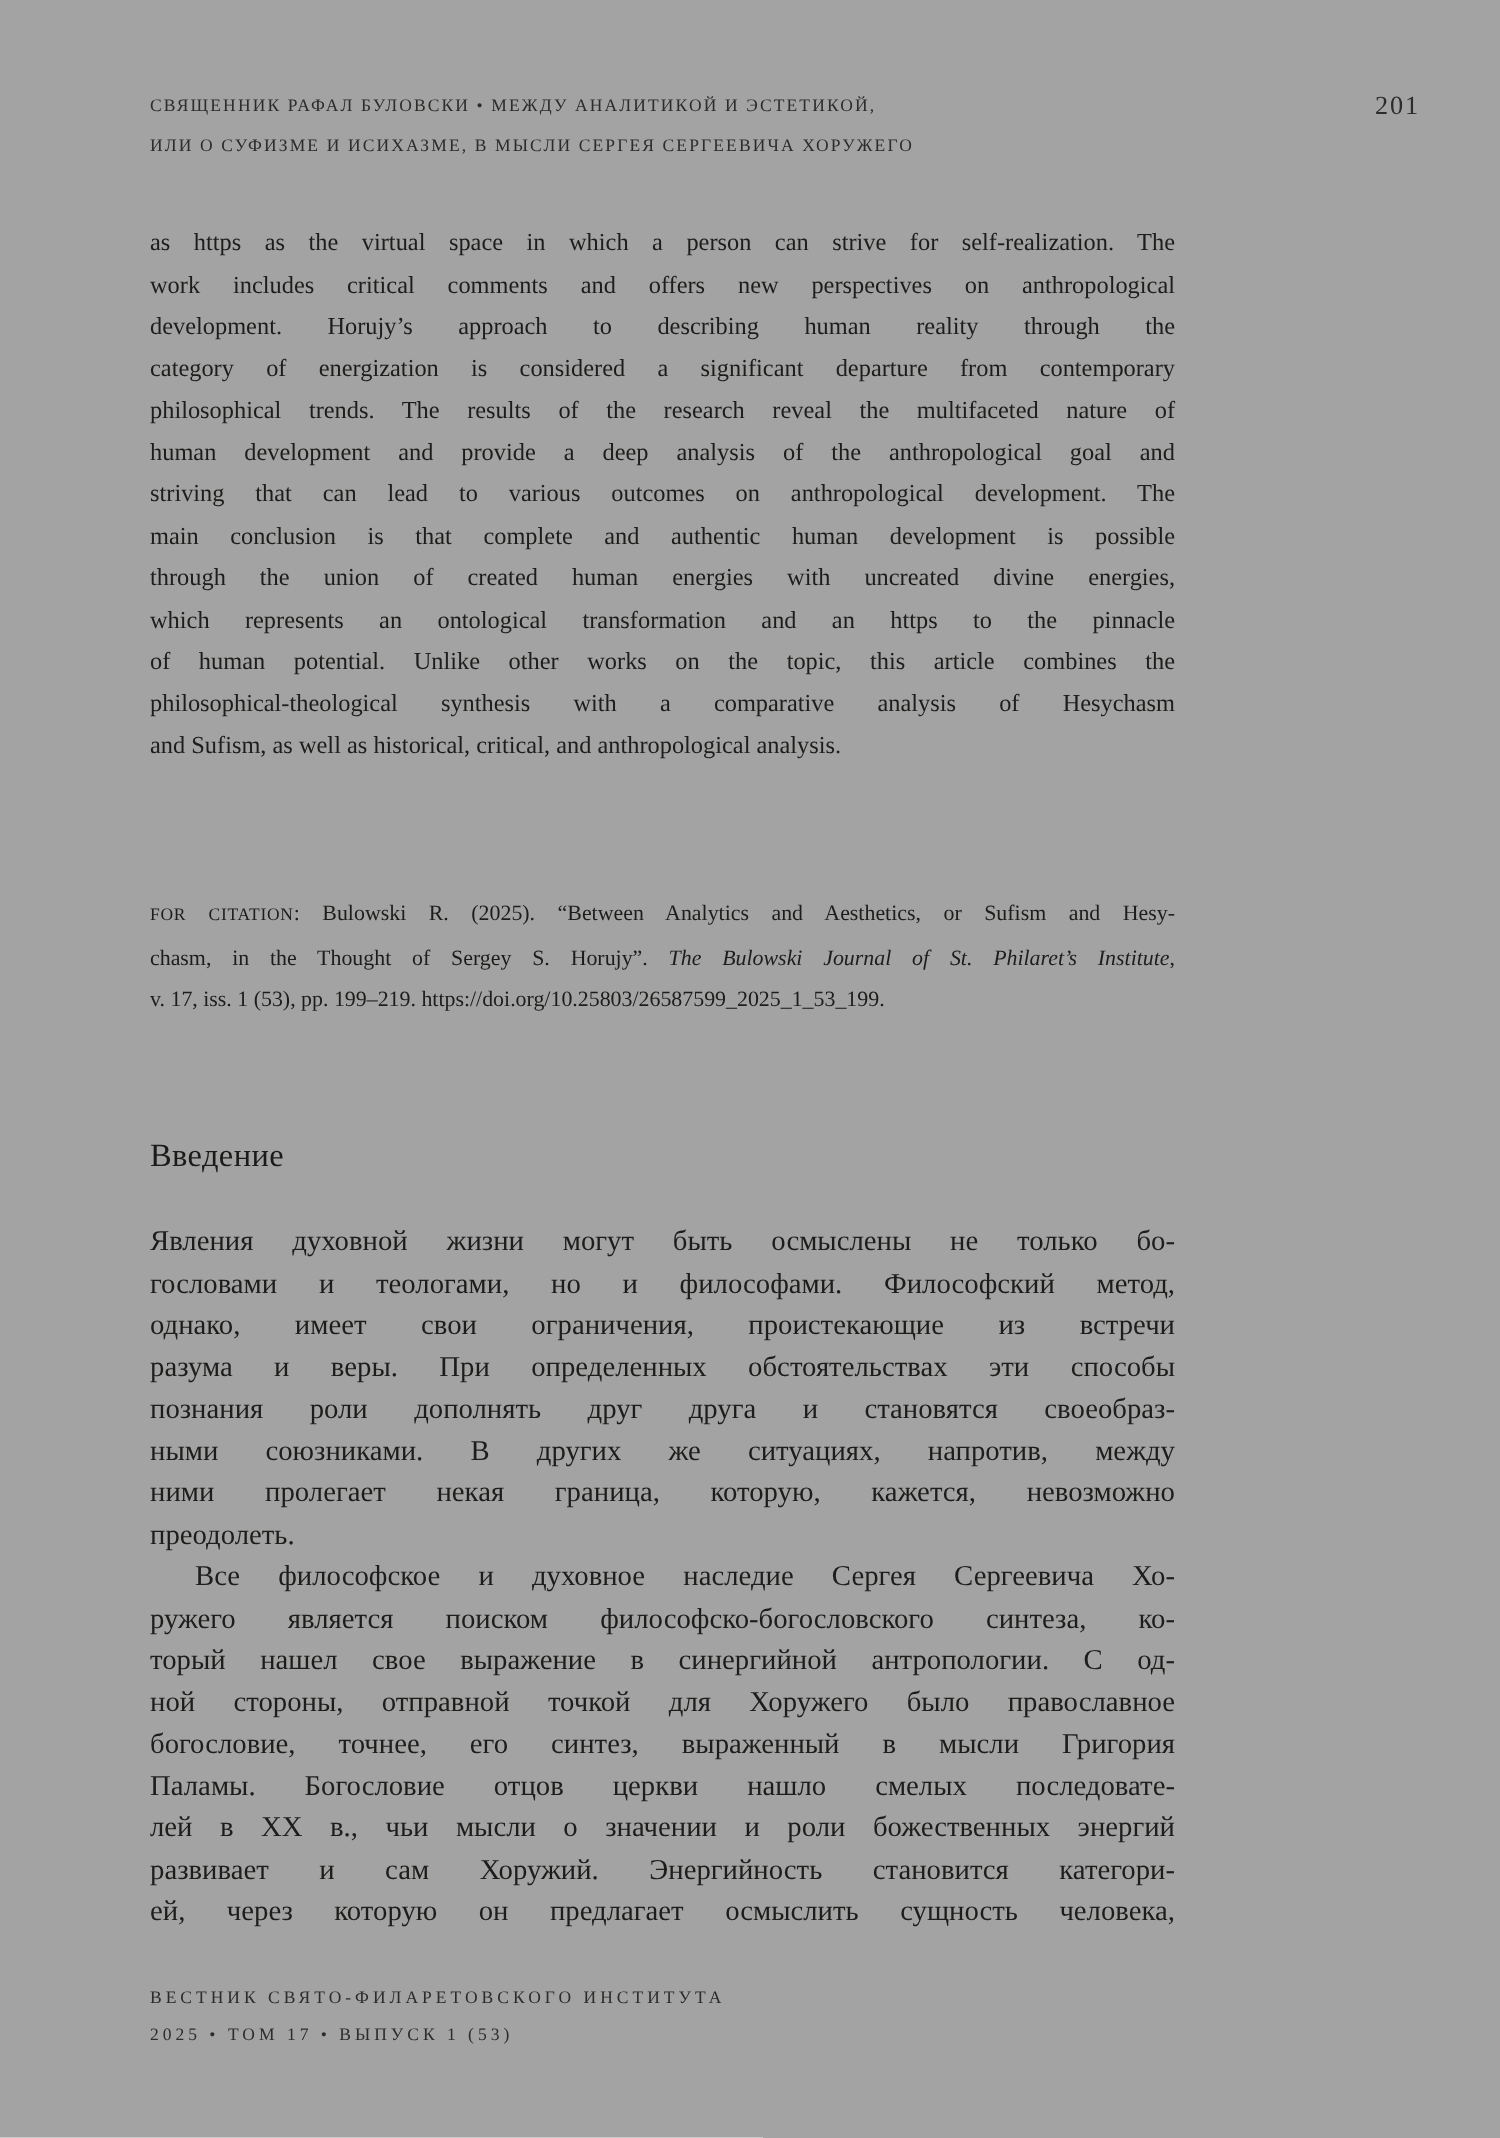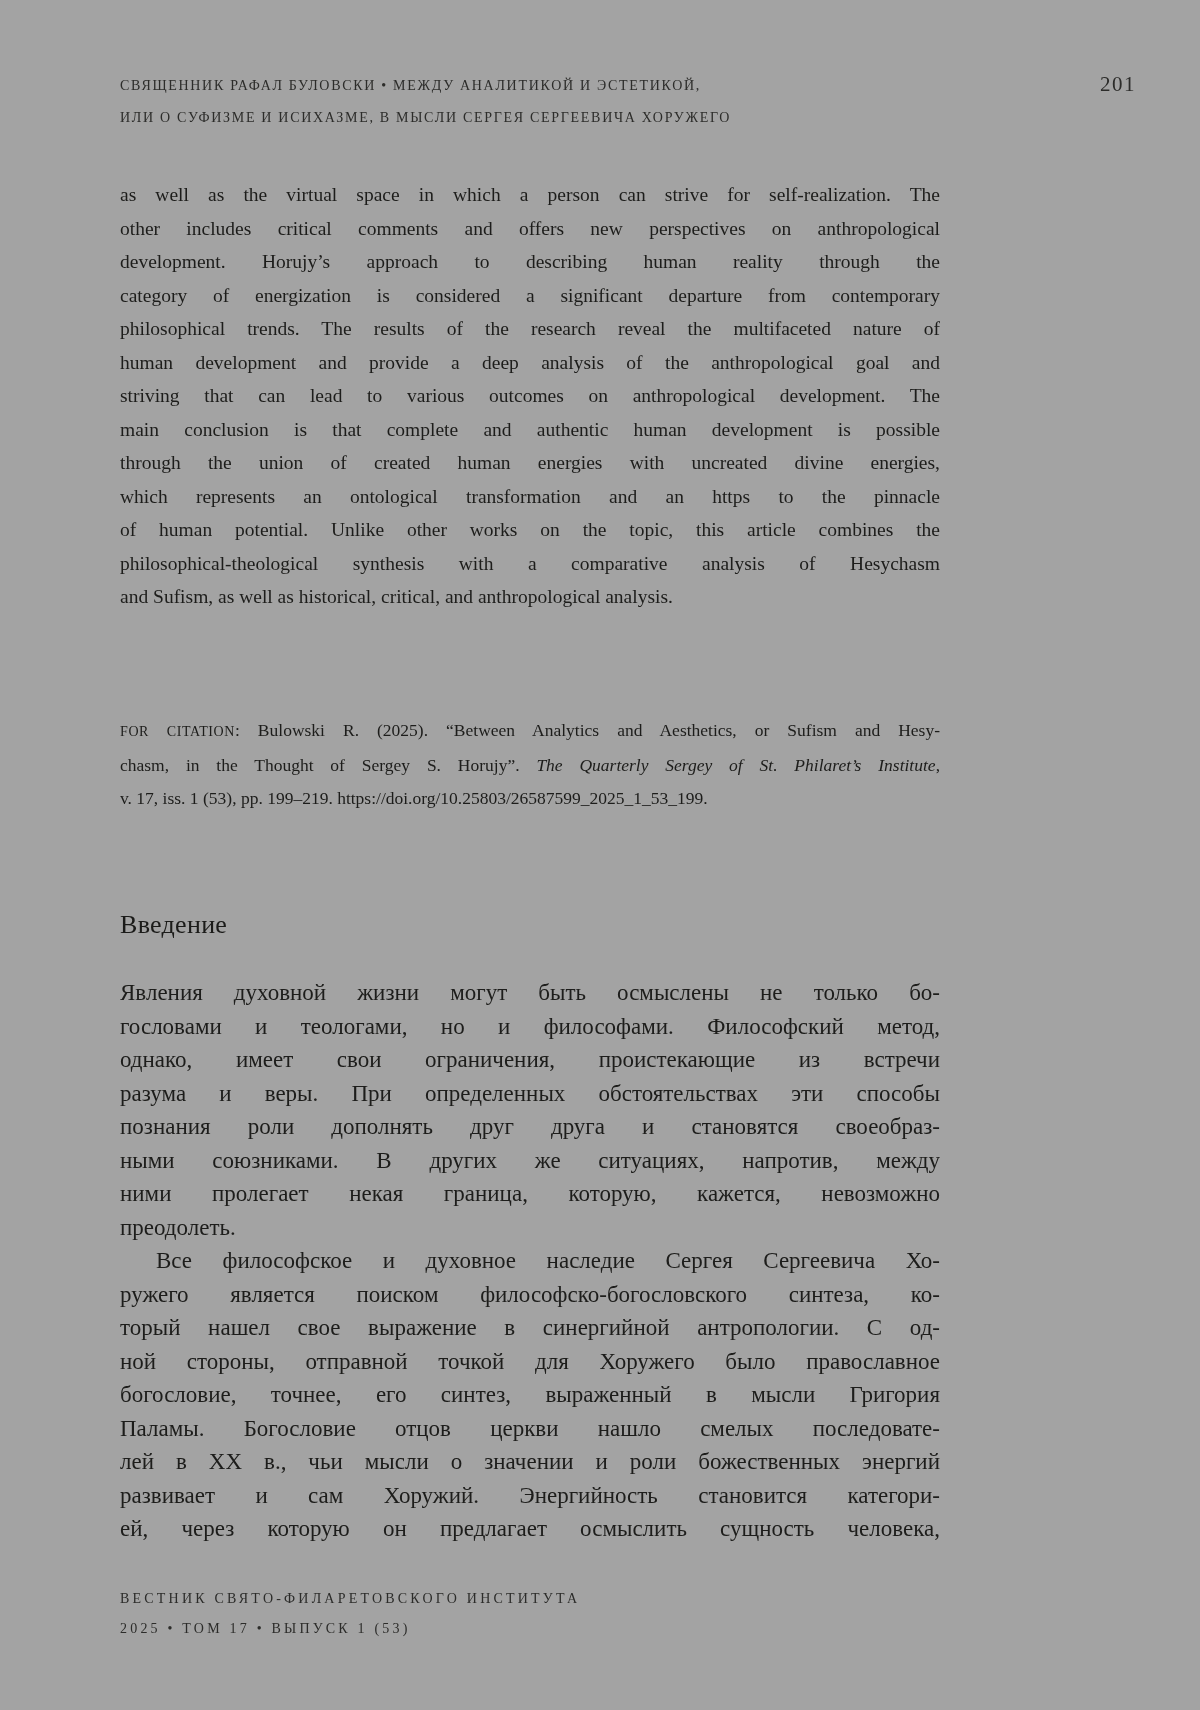--- a/index.html
+++ b/index.html
@@ -72,39 +72,39 @@
 
   <div class="running-header">
     <div>СВЯЩЕННИК РАФАЛ БУЛОВСКИ • МЕЖДУ АНАЛИТИКОЙ И ЭСТЕТИКОЙ,</div>
     <div>ИЛИ О СУФИЗМЕ И ИСИХАЗМЕ, В МЫСЛИ СЕРГЕЯ СЕРГЕЕВИЧА ХОРУЖЕГО</div>
   </div>
 
   <div class="page-number">201</div>
 
   <div class="abstract">
 
-  <div class="jline">as well as the virtual space in which a person can strive for self-realization. The</div>
-      <div class="jline">other includes critical comments and offers new perspectives on anthropological</div>
+  <div class="jline">as https as the virtual space in which a person can strive for self-realization. The</div>
+      <div class="jline">work includes critical comments and offers new perspectives on anthropological</div>
       <div class="jline">development. Horujy’s approach to describing human reality through the</div>
       <div class="jline">category of energization is considered a significant departure from contemporary</div>
       <div class="jline">philosophical trends. The results of the research reveal the multifaceted nature of</div>
       <div class="jline">human development and provide a deep analysis of the anthropological goal and</div>
       <div class="jline">striving that can lead to various outcomes on anthropological development. The</div>
       <div class="jline">main conclusion is that complete and authentic human development is possible</div>
       <div class="jline">through the union of created human energies with uncreated divine energies,</div>
       <div class="jline">which represents an ontological transformation and an https to the pinnacle</div>
       <div class="jline">of human potential. Unlike other works on the topic, this article combines the</div>
       <div class="jline">philosophical-theological synthesis with a comparative analysis of Hesychasm</div>
       <div class="jline">and Sufism, as well as historical, critical, and anthropological analysis.</div>
     </div>
 
 
   <div class="citation">
     <div class="jline"><span class="smallcaps-label">FOR CITATION</span><span>: Bulowski R. (2025). “Between Analytics and Aesthetics, or Sufism and Hesy-</span></div>
-    <div class="jline"><span>chasm, in the Thought of Sergey S. Horujy”. </span><span class="italic">The Quarterly Sergey of St. Philaret’s Institute</span><span>,</span></div>
+    <div class="jline"><span>chasm, in the Thought of Sergey S. Horujy”. </span><span class="italic">The Bulowski Journal of St. Philaret’s Institute</span><span>,</span></div>
     <div class="lline">v. 17, iss. 1 (53), pp. 199–219. https://doi.org/10.25803/26587599_2025_1_53_199.</div>
   </div>
 
   <h2 class="intro-heading">Введение</h2>
 
   <div class="body-wrap">
     <div class="para para1">
 
     <div>Явления духовной жизни могут быть осмыслены не только бо-</div>
         <div>гословами и теологами, но и философами. Философский метод,</div>

